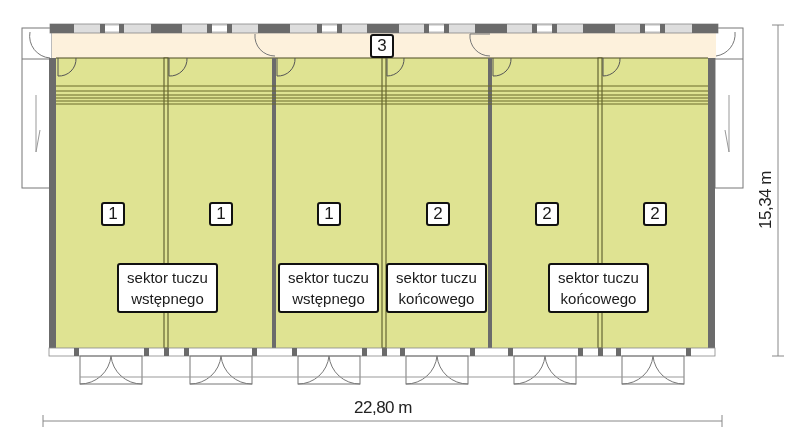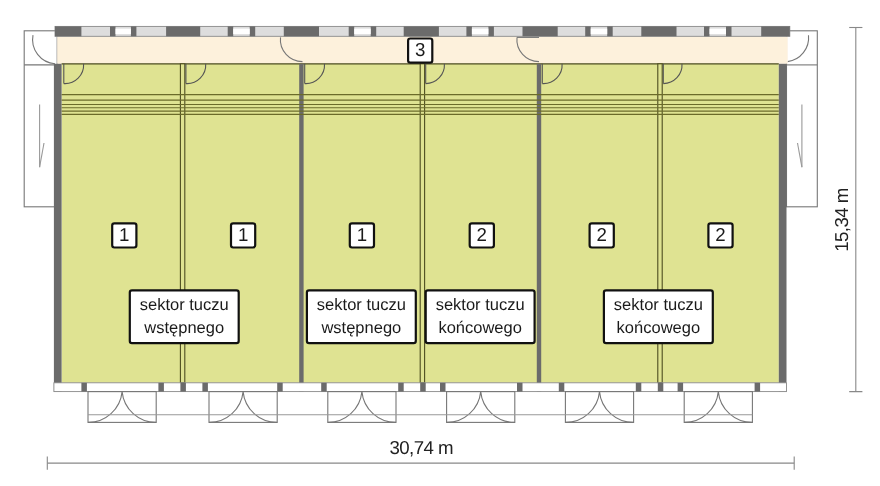--- a/index.html
+++ b/index.html
@@ -179,14 +179,14 @@
 </div>
 <div class="lbl sector" style="left:386px; top:263px; width:101px;">
   <div>sektor tuczu</div>
   <div>końcowego</div>
 </div>
 <div class="lbl sector" style="left:548px; top:263px; width:101px;">
   <div>sektor tuczu</div>
   <div>końcowego</div>
 </div>
 
-<div class="dim" style="left:354px; top:398px;">30,74 m</div>
+<div class="dim" style="left:354px; top:398px;">22,80 m</div>
 <div class="dim" style="left:726px; top:190px; transform: rotate(-90deg); transform-origin: center; width:80px; text-align:center;">15,34 m</div>
 
 </body></html>

